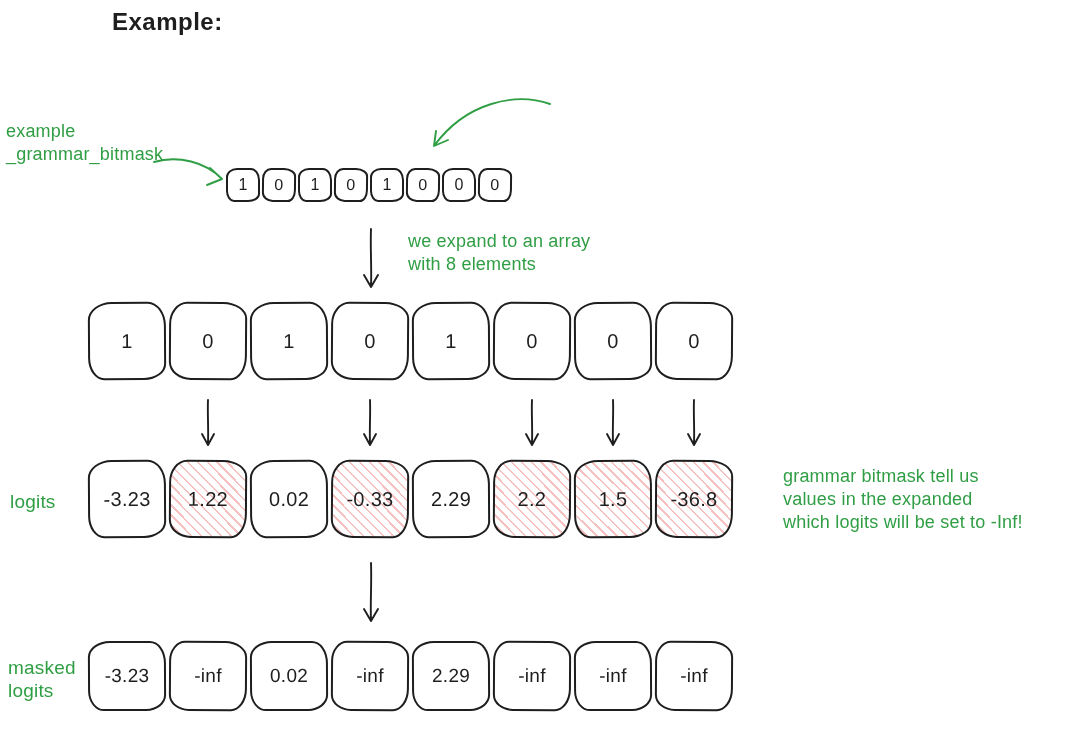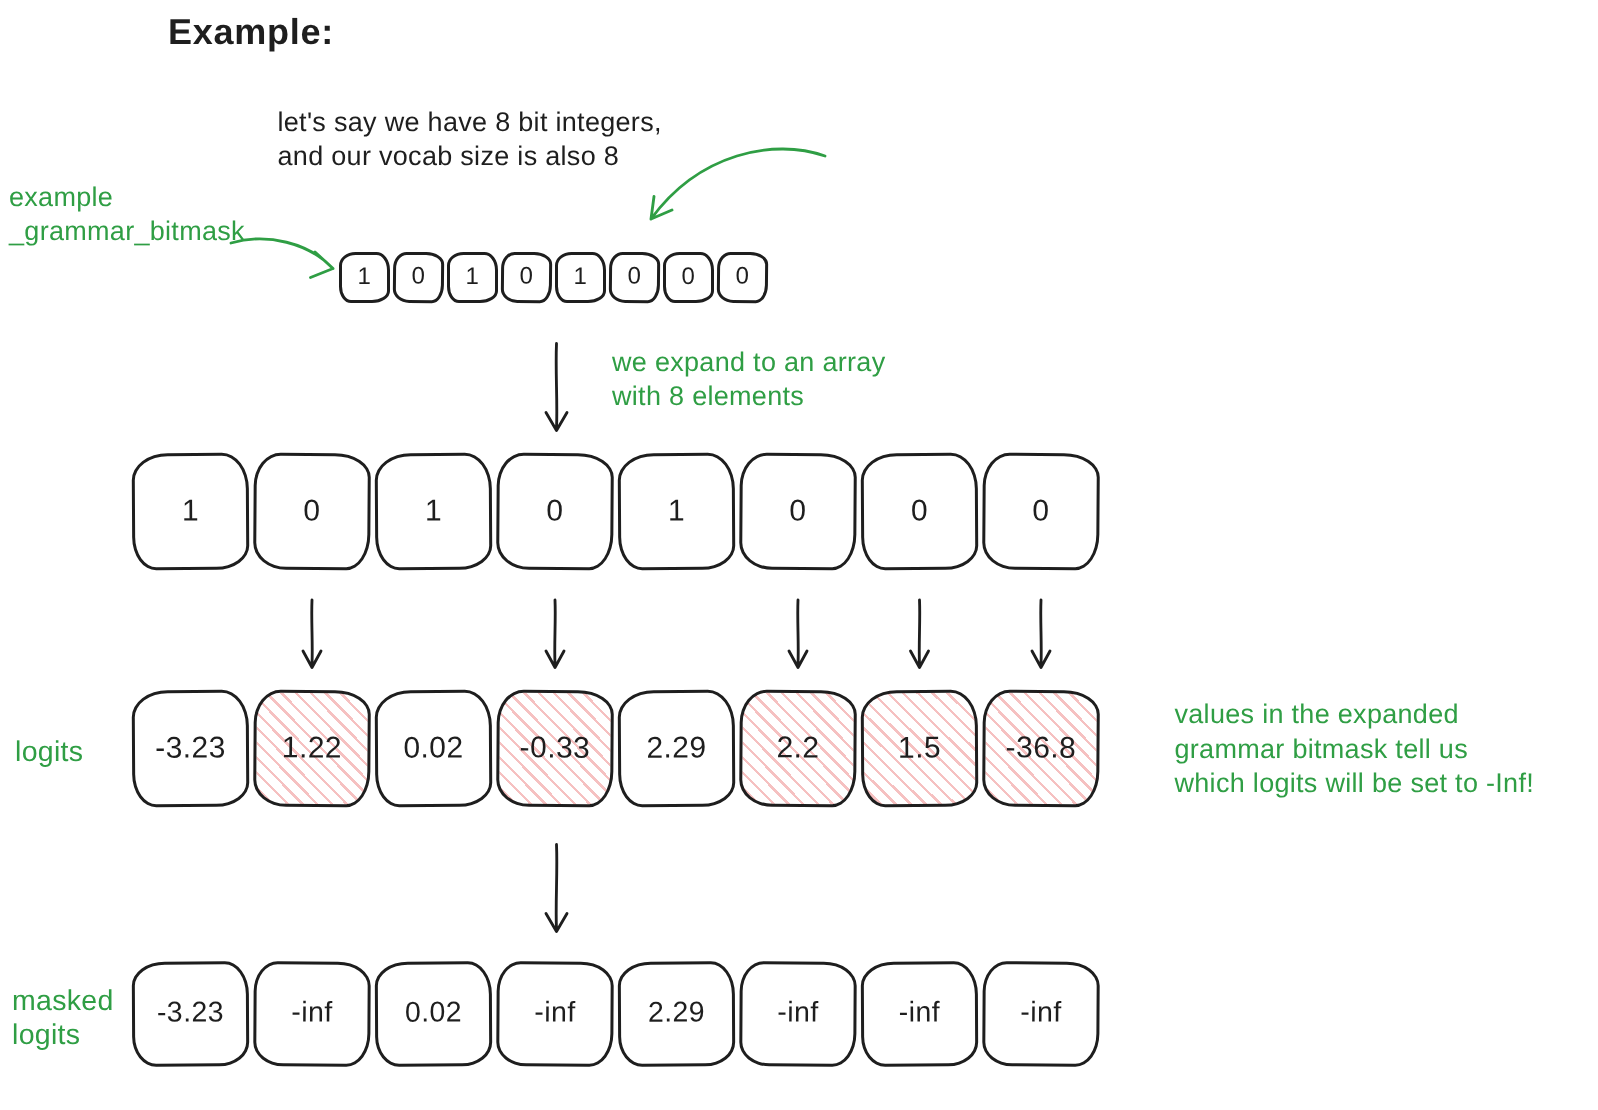--- a/index.html
+++ b/index.html
@@ -36,24 +36,20 @@
   svg.stroke { display:block; }
   svg.stroke path { stroke:currentColor; stroke-width:1.9; fill:none; stroke-linecap:round; stroke-linejoin:round; }
 </style>
 </head>
 <body>
 
 <div class="canvas">
 
   <div class="abs title" style="left:112px; top:8px;">Example:</div>
 
-  <div class="abs note ink" style="left:185px; top:70px;">
-    <div>let's say we have 8 bit integers,</div>
-    <div>and our vocab size is also 8</div>
-  </div>
 
   <div class="abs note green" style="left:552px; top:84px;">
   </div>
 
   <div class="abs green" style="left:418px; top:96px;">
     <svg class="stroke" width="140" height="62" viewBox="0 0 140 62">
       <path d="M132 8 C98 -4 48 6 16 50 M18 35 L16 50 M30 44 L16 50"></path>
     </svg>
   </div>
 
@@ -134,22 +130,22 @@
     <div class="cell big hatched">1.22</div>
     <div class="cell big">0.02</div>
     <div class="cell big hatched">-0.33</div>
     <div class="cell big">2.29</div>
     <div class="cell big hatched">2.2</div>
     <div class="cell big hatched">1.5</div>
     <div class="cell big hatched">-36.8</div>
   </div>
 
   <div class="abs note green" style="left:783px; top:465px;">
+    <div>grammar bitmask tell us</div>
     <div>values in the expanded</div>
-    <div>grammar bitmask tell us</div>
     <div>which logits will be set to -Inf!</div>
   </div>
 
   <div class="abs ink" style="left:358px; top:560px;">
     <svg class="stroke" width="26" height="68" viewBox="0 0 26 68">
       <path d="M13 3 C13.8 22 12.2 42 13 60 M6 49 L13 61 M20 49 L13 61"></path>
     </svg>
   </div>
 
   <div class="abs note green" style="left:8px; top:656px; font-size:19px;">

